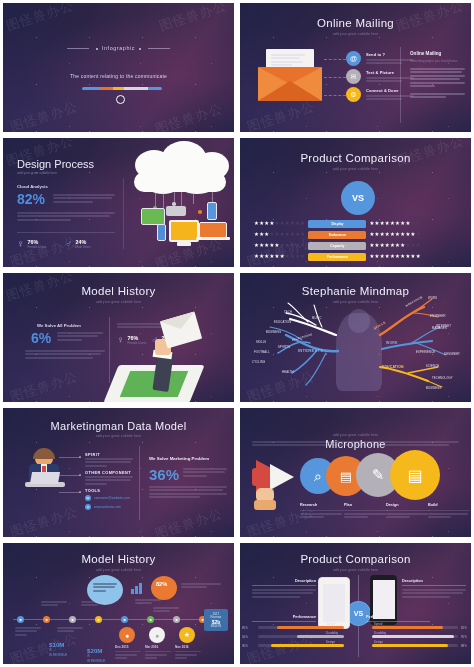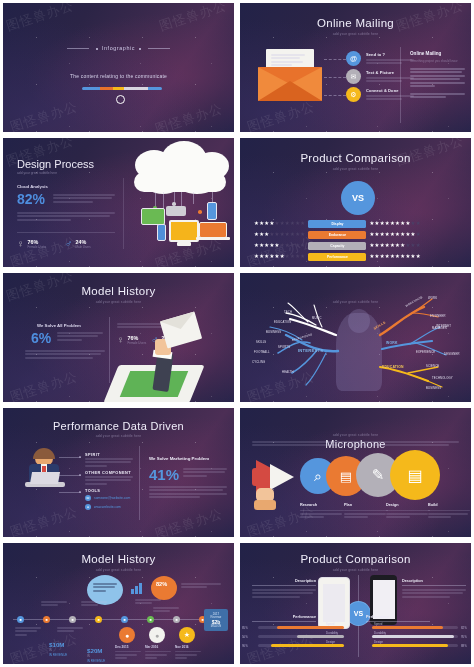--- a/index.html
+++ b/index.html
@@ -451,20 +451,21 @@
 
   <div class="slide">
     <div class="bgwrap">
       <div class="bg1"></div>
         <div class="bg2"></div>
         <div class="bg3"></div>
         <div class="dots"></div>
       <div class="wm c">图怪兽办公</div>
     </div>
     <div class="content">
+      <div class="ttl" style="top:12px;font-size:11.5px;">Stephanie Mindmap</div>
       <div class="sub" style="top:27px;">add your great subtitle here</div>
 
       <div class="silh" style="left:96px; top:40px; width:46px; height:78px; border-radius:40% 40% 12% 12%;"></div>
       <div class="silh" style="left:108px; top:36px; width:22px; height:24px;"></div>
 
       <svg width="237" height="135" style="position:absolute; left:0; top:0;">
         <g fill="none" stroke-linecap="round">
           <path d="M98,78 C78,80 62,70 46,62" stroke="#5596dd" stroke-width="2.4"></path>
           <path d="M70,70 C58,66 48,74 38,80" stroke="#5596dd" stroke-width="1.5"></path>
           <path d="M62,67 C52,60 42,56 30,54" stroke="#5596dd" stroke-width="1.2"></path>
@@ -524,21 +525,21 @@
   <div class="slide">
     <div class="bgwrap">
       <div class="bg1"></div>
         <div class="bg2"></div>
         <div class="bg3"></div>
         <div class="dots"></div>
       <div class="wm c">图怪兽办公</div>
       <div class="wm d">图怪兽办公</div>
     </div>
     <div class="content">
-      <div class="ttl" style="top:12px;font-size:11px;">Performance Data Driven</div>
+      <div class="ttl" style="top:12px;font-size:11px;">Marketingman Data Model</div>
       <div class="sub" style="top:26px;">add your great subtitle here</div>
 
       <div class="pers">
         <div style="position:absolute; left:32px; top:42px; width:18px; height:16px; background:#e8a86f; border-radius:50% 50% 45% 45%;"></div>
         <div style="position:absolute; left:30px; top:40px; width:22px; height:11px; background:#8a5a3c; border-radius:11px 11px 0 0;"></div>
         <div style="position:absolute; left:26px; top:56px; width:30px; height:22px; background:#2b3b6b; border-radius:4px 4px 0 0;"></div>
         <div style="position:absolute; left:38px; top:56px; width:6px; height:16px; background:#f4f3ef;"></div>
         <div style="position:absolute; left:39px; top:58px; width:4px; height:10px; background:#d44a42;"></div>
         <div style="position:absolute; left:22px; top:74px; width:40px; height:5px; background:#cfcdd4; border-radius:2px;"></div>
         <div style="position:absolute; left:28px; top:64px; width:28px; height:12px; background:#dcdae2; transform:skewX(-10deg);"></div>
@@ -571,21 +572,21 @@
       <div class="m7-link" style="left:82px; top:96px;">
         <div class="ci" style="background:#5596dd">●</div>
         <div class="tx">www.website.com</div>
       </div>
 
       <div class="vdiv" style="left:136px; top:38px; height:74px;"></div>
 
       <div style="position:absolute; left:146px; top:48px; width:80px;">
         <div style="color:#eceaf6; font-size:4.4px; font-weight:bold; margin-bottom:6px;">We Solve Marketing Problem</div>
       </div>
-      <div style="position:absolute; left:146px; top:58px; color:#5596dd; font-size:15px; font-weight:bold;">41%</div>
+      <div style="position:absolute; left:146px; top:58px; color:#5596dd; font-size:15px; font-weight:bold;">36%</div>
       <div style="position:absolute; left:180px; top:60px; width:44px;">
         <span class="fake dim w100"></span>
           <span class="fake dim w95"></span>
           <span class="fake dim w55"></span>
       </div>
       <div style="position:absolute; left:146px; top:78px; width:78px;">
         <span class="fake dim w100"></span>
           <span class="fake dim w95"></span>
         <span class="fake dim w100"></span>
           <span class="fake dim w65"></span>

